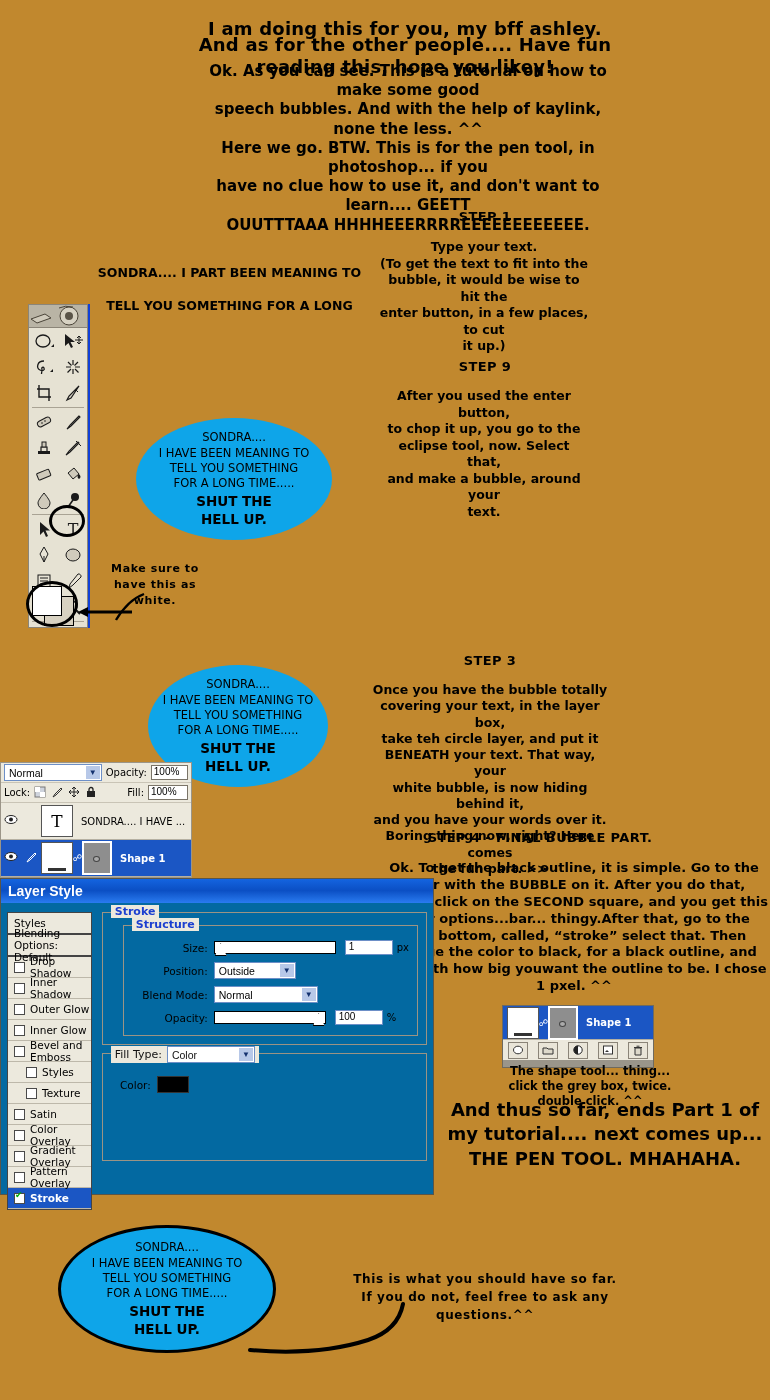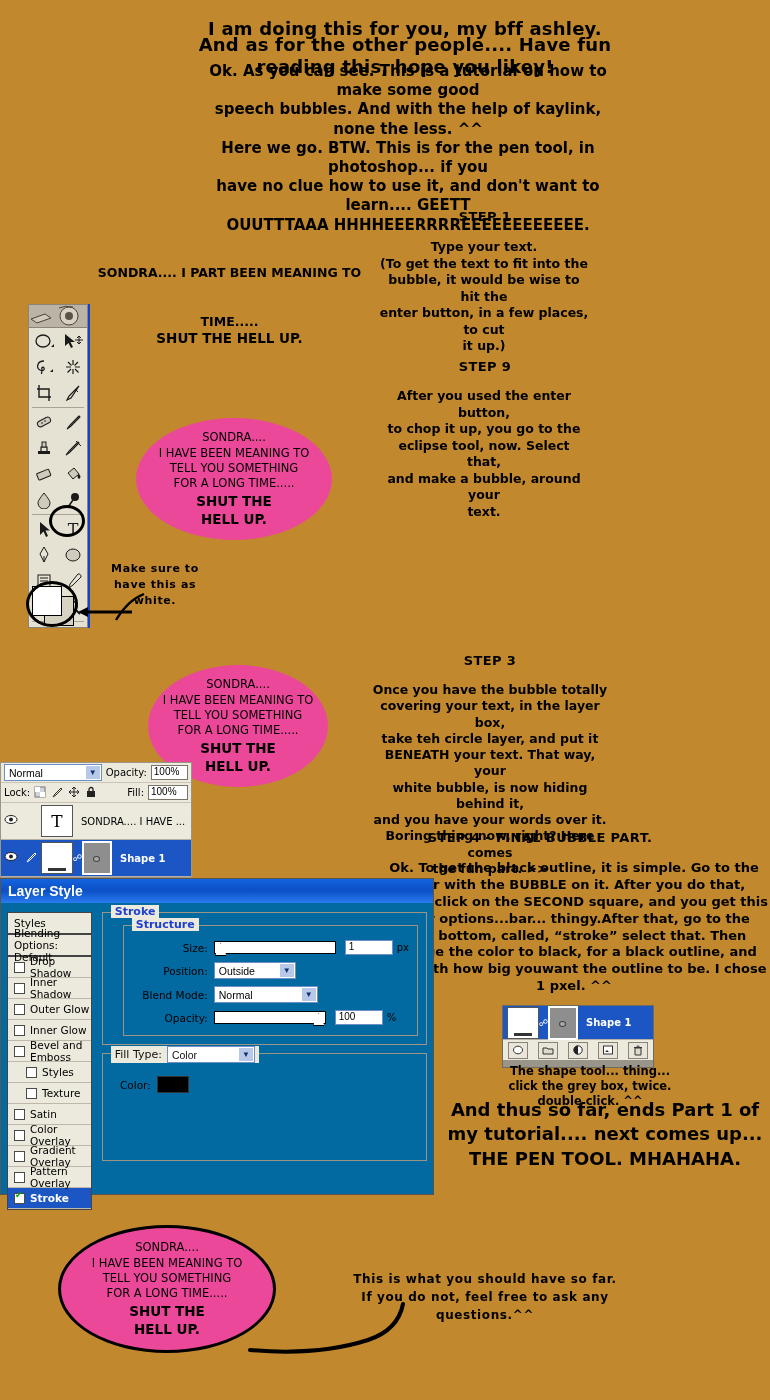--- a/index.html
+++ b/index.html
@@ -24,21 +24,21 @@
   .step3-body{font-size:12.5px;line-height:1.3;}
   .step4-body{font-size:13px;line-height:1.3;}
   .note{font-size:11px;line-height:1.45;letter-spacing:0.6px;}
   .note2{font-size:11.5px;line-height:1.32;}
   .closing{font-size:18px;line-height:1.35;}
   .sample-txt{font-size:12.5px;line-height:1.3;}
   .sample-txt b{font-size:13.5px;}
 
   
   .bubble{
-    background:#ec4899;border-radius:50%;
+    background:#0ea5e9;border-radius:50%;
     display:flex;align-items:center;justify-content:center;
   }
   .bubble.outlined{border:3px solid #000;}
   .bubble-text{
     font-family:"DejaVu Sans","Liberation Sans",sans-serif;
     text-align:center;color:#000;font-size:11.5px;line-height:1.34;
     white-space:pre-line;
   }
   .bubble-text .shout{font-weight:bold;font-size:13.5px;}
 
@@ -136,24 +136,21 @@
 <div class="abs comic intro-small ctr" style="left:185px;top:18px;width:440px;">I am doing this for you, my bff ashley.</div>
 <div class="abs comic intro-small ctr" style="left:185px;top:34px;width:440px;">And as for the other people.... Have fun reading this, hope you likey!</div>
 <div class="abs comic intro-big ctr" style="left:198px;top:62px;width:420px;">Ok. As you can see. This is a tutorial on how to make some good
 speech bubbles. And with the help of kaylink, none the less. ^^
 Here we go. BTW. This is for the pen tool, in photoshop... if you
 have no clue how to use it, and don't want to learn.... GEETT
 OUUTTTAAA HHHHEEERRRREEEEEEEEEEEE.</div>
 
 <div class="abs comic sample-txt ctr" style="left:92px;top:249px;width:275px;">
   <div>SONDRA.... I PART BEEN MEANING TO</div>
-  <div>
-    <span>TIME.....</span>
-    <b>SHUT THE HELL UP.</b>
-  </div>
+  <div>TELL YOU SOMETHING FOR A LONG</div>
 </div>
 
 <div class="abs comic step-head ctr" style="left:385px;top:209px;width:200px;">STEP 1</div>
 <div class="abs comic step-body ctr" style="left:378px;top:239px;width:212px;">Type your text.
 (To get the text to fit into the
 bubble, it would be wise to hit the
 enter button, in a few places, to cut
 it up.)</div>
 
 <div class="abs comic step-head ctr" style="left:385px;top:359px;width:200px;">STEP 9</div>

